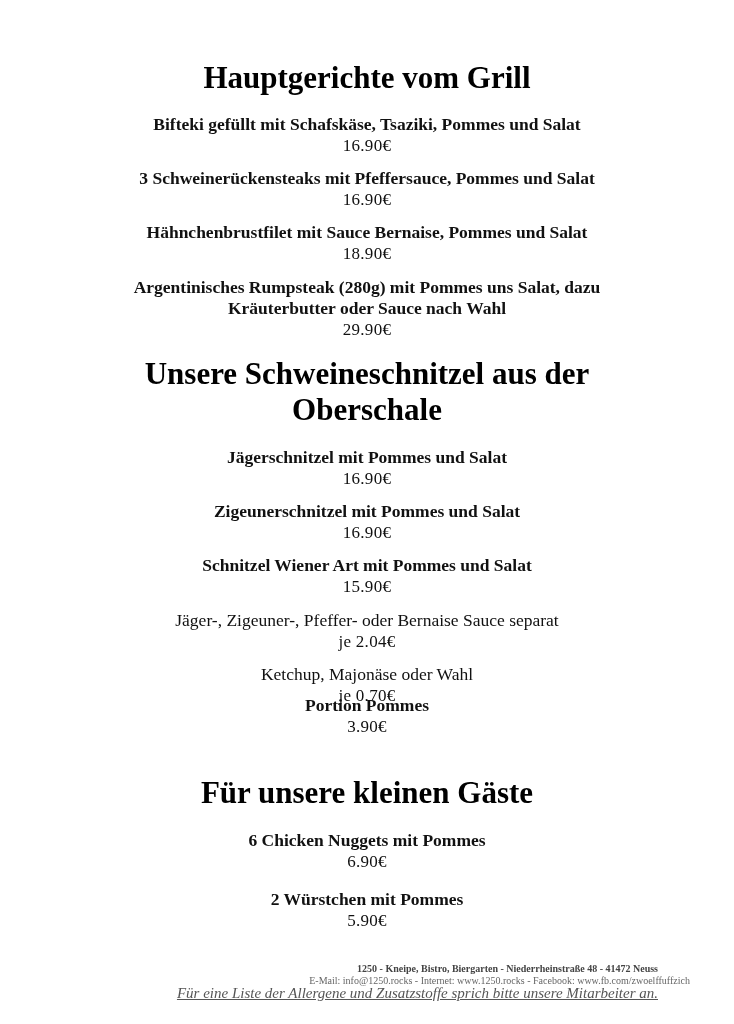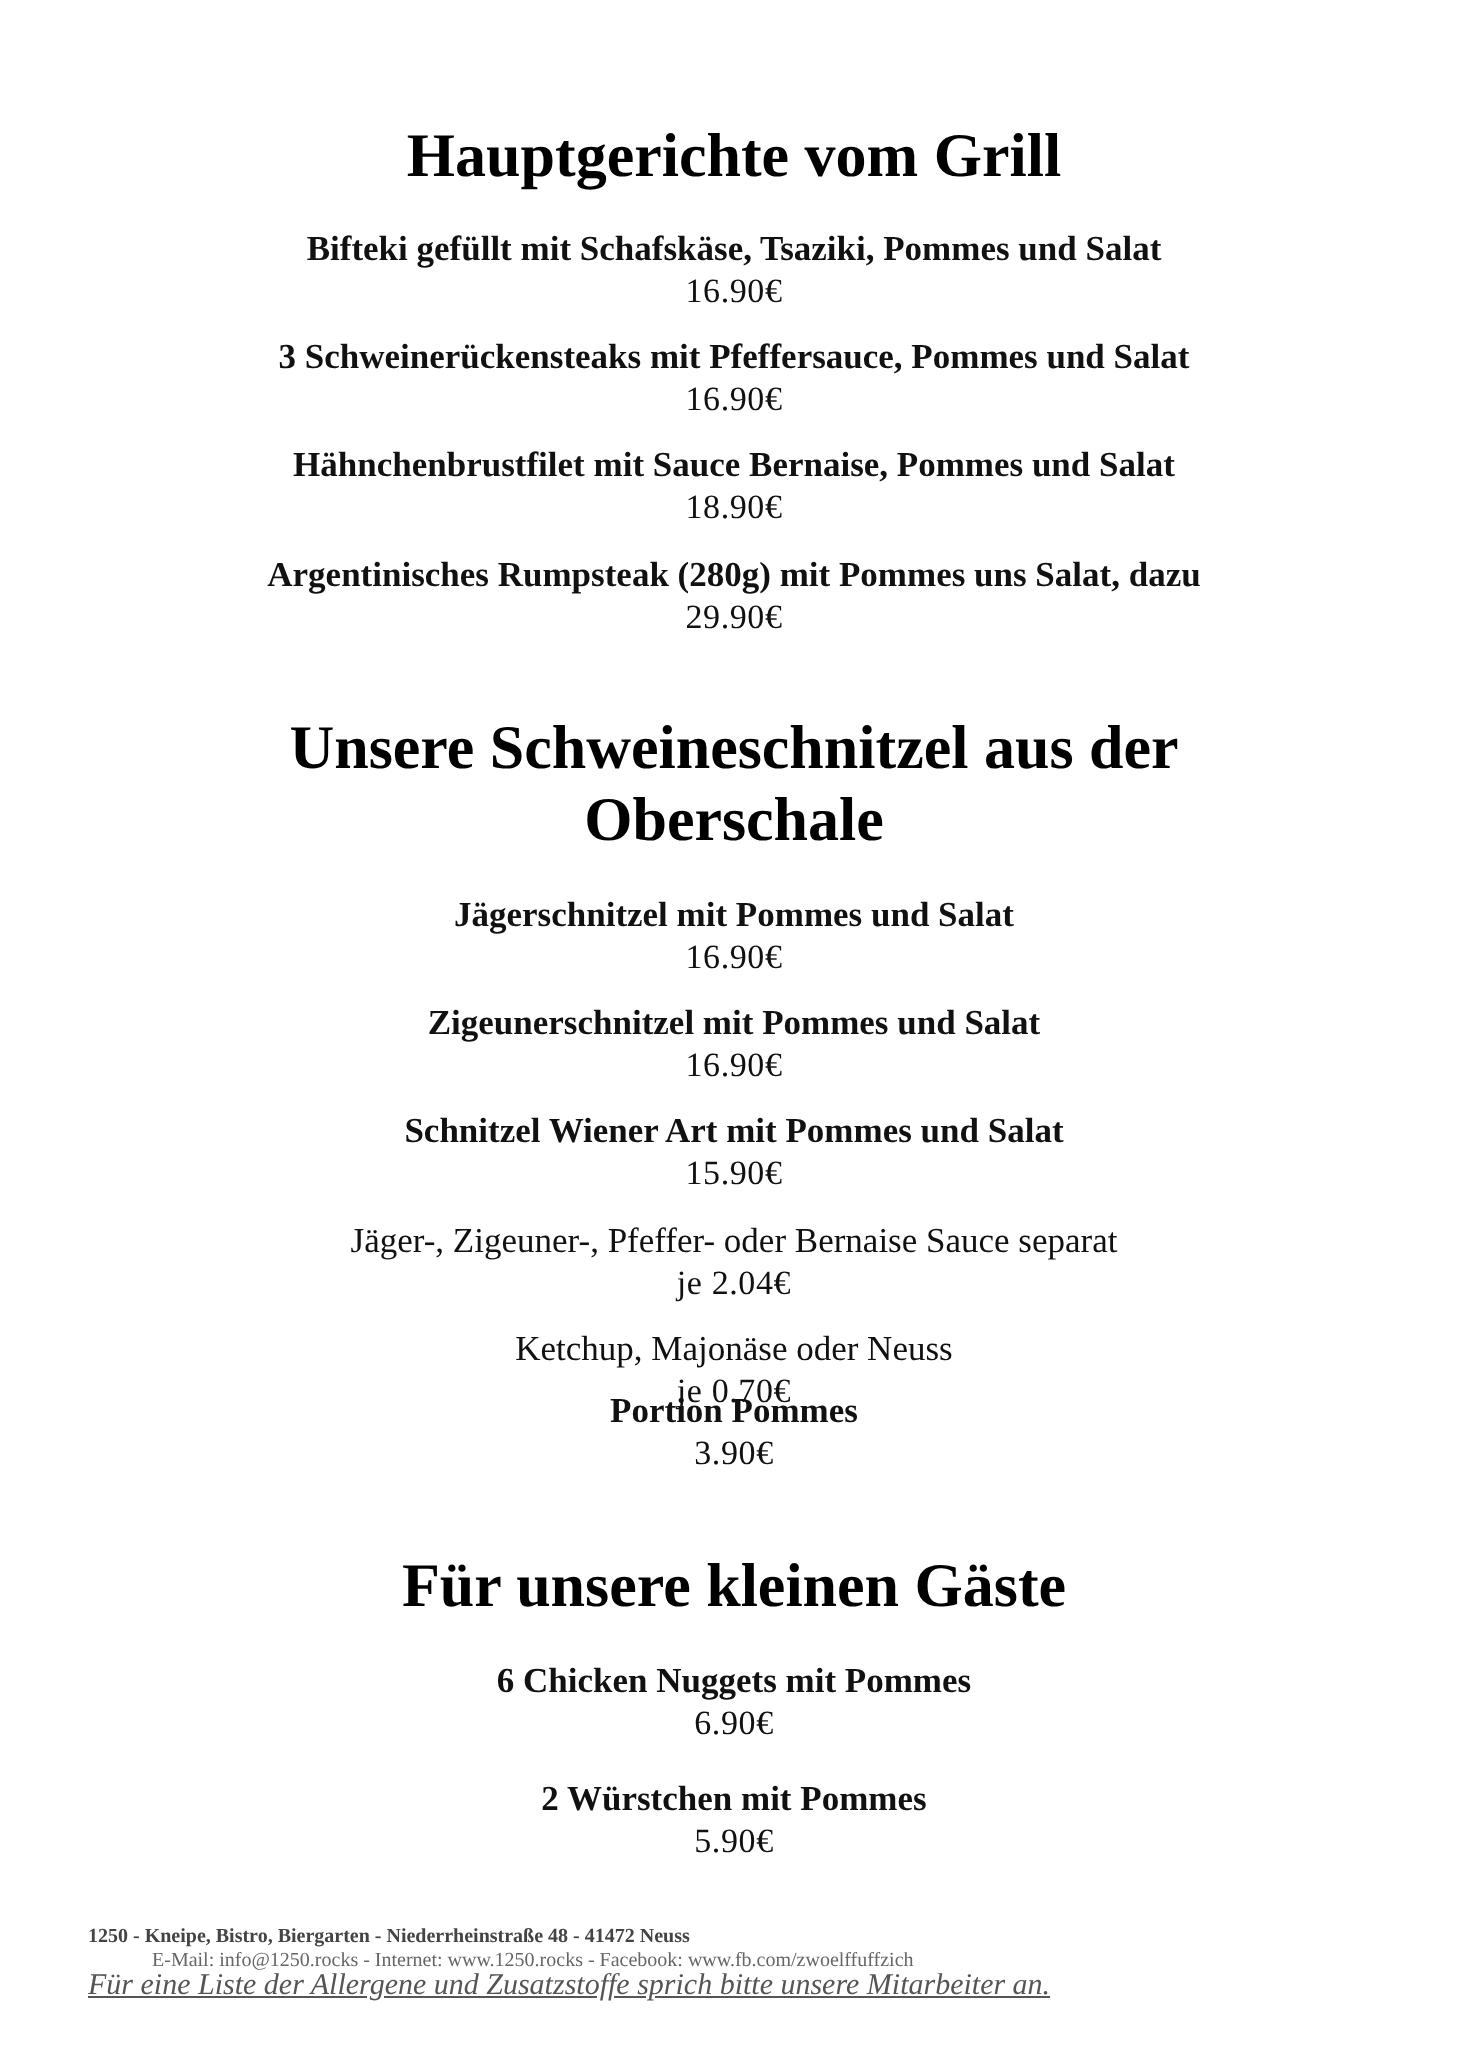--- a/index.html
+++ b/index.html
@@ -7,21 +7,21 @@
     width: 734px; height: 1024px; position: relative; overflow: hidden;
     font-family: "Liberation Serif", "DejaVu Serif", serif; color: #111;
   }
   .page { position: absolute; left: 0; top: 0; width: 734px; height: 1024px; text-align: center; }
   .h { position: absolute; left: 0; width: 734px; text-align: center; font-weight: bold; color: #000; }
   .h1 { font-size: 31px; line-height: 36px; }
   .item { position: absolute; left: 0; width: 734px; text-align: center; }
   .name { font-size: 17.5px; line-height: 21px; font-weight: bold; }
   .name.normal { font-weight: normal; }
   .price { font-size: 17px; line-height: 21px; letter-spacing: 0.3px; }
-  .footer { position: absolute; left: 0; width: 658px; text-align: left; margin-left: 44px; }
+  .footer { position: absolute; left: 0; width: 658px; text-align: right; }
   .f1 { font-size: 10px; line-height: 12px; font-weight: bold; color: #444; }
   .f2 { font-size: 10px; line-height: 12px; color: #666; padding-left: 32px; }
   .f3 { font-size: 15px; line-height: 12px; font-style: italic; color: #555; text-decoration: underline; }
 </style>
 </head>
 <body>
 
 <div class="page">
 
   <div class="h h1" style="top:60px;">Hauptgerichte vom Grill</div>
@@ -36,20 +36,21 @@
     <div class="price">16.90€</div>
   </div>
 
   <div class="item" style="top:222px;">
     <div class="name">Hähnchenbrustfilet mit Sauce Bernaise, Pommes und Salat</div>
     <div class="price">18.90€</div>
   </div>
 
   <div class="item" style="top:277px;">
     <div class="name">Argentinisches Rumpsteak (280g) mit Pommes uns Salat, dazu</div>
+    <div class="name">Kräuterbutter oder Sauce nach Wahl</div>
     <div class="price">29.90€</div>
   </div>
 
   <div class="h h1" style="top:392px;">Oberschale</div>
   <div class="h h1" style="top:356px;">Unsere Schweineschnitzel aus der</div>
 
   <div class="item" style="top:447px;">
     <div class="name">Jägerschnitzel mit Pommes und Salat</div>
     <div class="price">16.90€</div>
   </div>
@@ -63,21 +64,21 @@
     <div class="name">Schnitzel Wiener Art mit Pommes und Salat</div>
     <div class="price">15.90€</div>
   </div>
 
   <div class="item" style="top:610px;font-family:Liberation Serif, serif;">
     <div class="name normal">Jäger-, Zigeuner-, Pfeffer- oder Bernaise Sauce separat</div>
     <div class="price">je 2.04€</div>
   </div>
 
   <div class="item" style="top:664px;">
-    <div class="name normal">Ketchup, Majonäse oder Neuss</div>
+    <div class="name normal">Ketchup, Majonäse oder Wahl</div>
     <div class="price">je 0.70€</div>
   </div>
 
   <div class="item" style="top:695px;text-align:center;">
     <div class="name">Portion Pommes</div>
     <div class="price">3.90€</div>
   </div>
 
   <div class="h h1" style="top:775px;">Für unsere kleinen Gäste</div>
 

